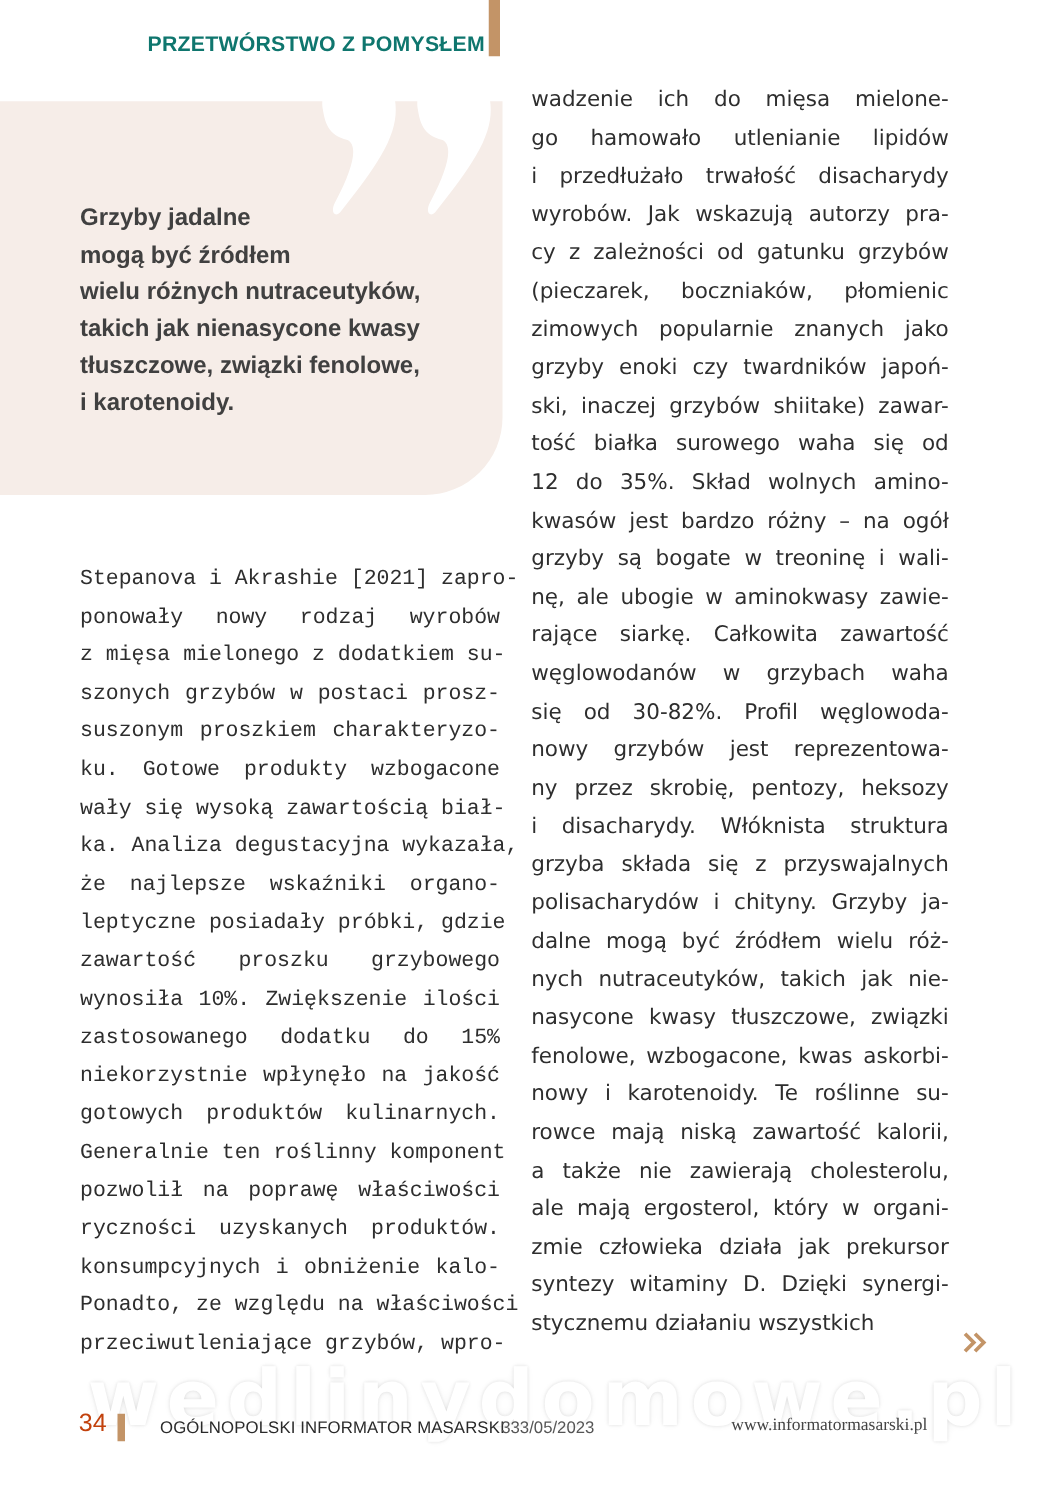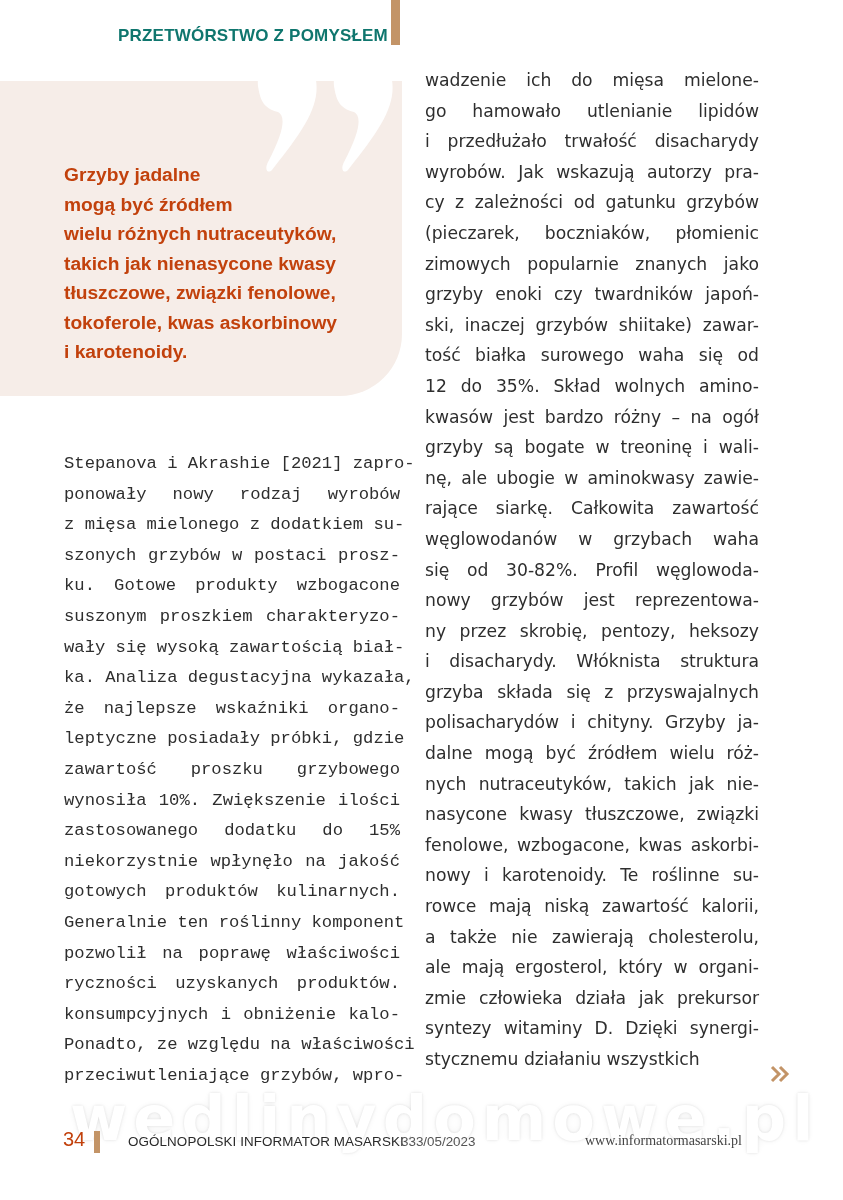--- a/index.html
+++ b/index.html
@@ -10,21 +10,21 @@
     .section-header { position: absolute; left: 118px; top: 26px; font-family: "Liberation Sans", sans-serif;
       font-weight: 700; font-size: 17px; letter-spacing: 0.2px; color: #0f766e; }
     .header-bar { position: absolute; left: 391px; top: 0px; width: 9px; height: 45px; background: #c39467; }
 
     
     .quote-box { position: absolute; left: 0; top: 81px; width: 402px; height: 315px;
       background: #f6ede8; border-bottom-right-radius: 62px; }
     .quote-marks { position: absolute; left: 250px; top: 58px; width: 152px; height: 120px; }
     .quote-text { position: absolute; left: 64px; top: 160px; width: 330px;
       font-family: "Liberation Sans", sans-serif; font-weight: 700; font-size: 19.2px;
-      line-height: 29.5px; color: #c2410c; }
+      line-height: 29.5px; color: #404040; }
     .quote-text span { display: block; white-space: nowrap; }
 
     
     .col { position: absolute; font-family: "DejaVu Sans", sans-serif; font-size: 17.2px;
       line-height: 30.6px; color: #2e2e2e; }
     .col .ln { display: block; white-space: nowrap; text-align: justify; text-align-last: justify; height: 30.6px; }
     .col-left { left: 64px; top: 449px; width: 336px; font-family: Liberation Mono, monospace; }
     .col-right { left: 425px; top: 65px; width: 334px; }
     .col .ln.last { text-align-last: left; }
 
@@ -54,31 +54,30 @@
 <svg class="quote-marks" viewBox="0 0 152 120">
   <path d="M8 28 C 4 -2, 60 -8, 66 22 C 70 48, 54 72, 22 112 C 18 116, 14 112, 18 104 C 34 74, 36 58, 28 54 C 12 50, 10 40, 8 28 Z" fill="#ffffff"></path>
   <path d="M84 28 C 80 -2, 138 -8, 142 22 C 146 48, 130 72, 98 112 C 94 116, 90 112, 94 104 C 110 74, 112 58, 104 54 C 88 50, 86 40, 84 28 Z" fill="#ffffff"></path>
 </svg>
 <div class="quote-text">
   <span>Grzyby jadalne</span>
   <span>mogą być źródłem</span>
   <span>wielu różnych nutraceutyków,</span>
   <span>takich jak nienasycone kwasy</span>
   <span>tłuszczowe, związki fenolowe,</span>
-  <span>tokoferole, kwas askorbinowy</span>
   <span>i karotenoidy.</span>
 </div>
 
 <div class="col col-left" id="col-left">
     <span class="ln">Stepanova i Akrashie [2021] zapro-</span>
     <span class="ln">ponowały nowy rodzaj wyrobów</span>
     <span class="ln">z mięsa mielonego z dodatkiem su-</span>
     <span class="ln">szonych grzybów w postaci prosz-</span>
+    <span class="ln">suszonym proszkiem charakteryzo-</span>
     <span class="ln">ku. Gotowe produkty wzbogacone</span>
-    <span class="ln">suszonym proszkiem charakteryzo-</span>
     <span class="ln">wały się wysoką zawartością biał-</span>
     <span class="ln">ka. Analiza degustacyjna wykazała,</span>
     <span class="ln">że najlepsze wskaźniki organo-</span>
     <span class="ln">leptyczne posiadały próbki, gdzie</span>
     <span class="ln">zawartość proszku grzybowego</span>
     <span class="ln">wynosiła 10%. Zwiększenie ilości</span>
     <span class="ln">zastosowanego dodatku do 15%</span>
     <span class="ln">niekorzystnie wpłynęło na jakość</span>
     <span class="ln">gotowych produktów kulinarnych.</span>
     <span class="ln">Generalnie ten roślinny komponent</span>

